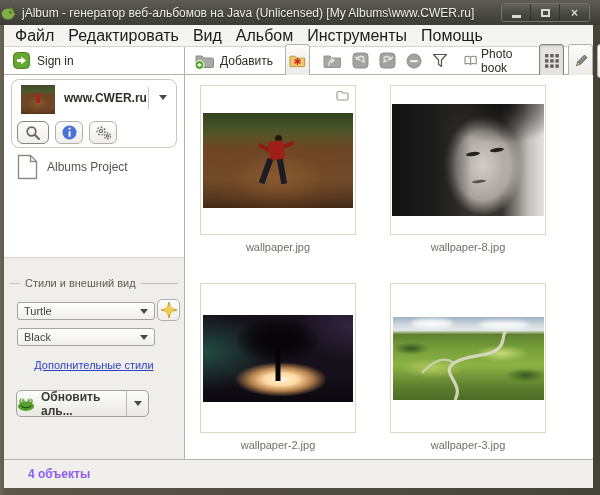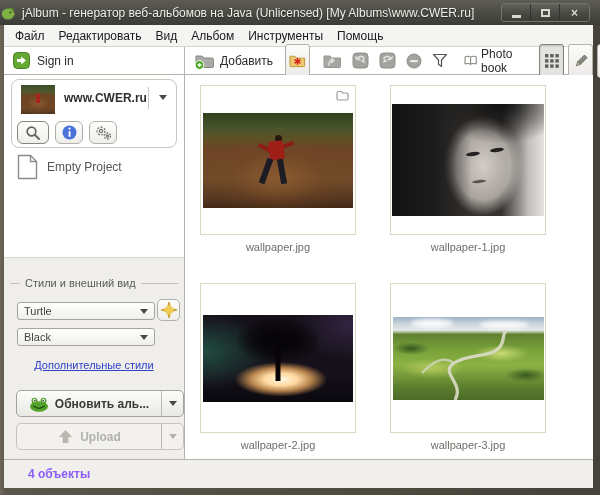--- a/index.html
+++ b/index.html
@@ -17,21 +17,21 @@
   .win-btn:last-child { border-right:none; }
   .glyph-min { width:9px; height:3px; background:#d9d9d3; margin-top:7px; }
   .glyph-max { width:9px; height:8px; border:2px solid #d9d9d3; }
   .glyph-close { color:#d9d9d3; font-size:12px; font-weight:bold; line-height:1; }
 
   
   .frame { position:absolute; top:25px; left:4px; right:7px; bottom:7px; background:#fff; display:flex; flex-direction:column; }
 
   
   .menubar { height:22px; background:#f4f4f2; border-bottom:1px solid #d4d3cc; display:flex; align-items:center; padding-left:4px; flex:0 0 auto; }
-  .menu-item { font-size:12px; color:#1a1a1a; padding:2px 7px; }
+  .menu-item { font-size:16px; color:#1a1a1a; padding:2px 7px; }
 
   
   .band { height:28px; flex:0 0 auto; display:flex; background:linear-gradient(180deg,#f8f8f6 0%,#ececе8 70%,#e6e5e1 100%); border-bottom:1px solid #b2b1aa; }
   .signin-row { width:181px; flex:0 0 auto; border-right:1px solid #b5b4ad; display:flex; align-items:center; gap:7px; padding-left:9px; }
   .signin-label { font-size:12px; color:#2c2c28; }
   .toolbar { flex:1; display:flex; align-items:center; padding-left:5px; gap:2px; }
   .tool-btn { height:24px; display:flex; align-items:center; justify-content:center; padding:16px 3px; border-radius:3px; border:1px solid transparent; }
   .tool-btn.bordered { border:1px solid #b2b1aa; background:linear-gradient(180deg,#fbfbfa,#ebeae6); width:25px; }
   .tool-btn.selected { border:1px solid #84837c; background:#e4e3df; box-shadow:inset 0 1px 2px #bbb; width:25px; }
   .add-label { font-size:12px; color:#2c2c28; margin-left:5px; }
@@ -72,21 +72,21 @@
   .combo { position:absolute; left:13px; width:138px; height:18px; display:flex; align-items:center; padding:0 6px;
     background:linear-gradient(180deg,#fefefd,#f0efec); border:1px solid #a5a49d; border-radius:3px; font-size:11px; color:#45453f; }
   .combo .caret { margin-left:auto; }
   .combo-skin { top:227px; } .combo-style { top:253px; }
   .star-btn { position:absolute; top:224px; left:153px; width:23px; height:22px; border:1px solid #b1b0a9; border-radius:5px;
     background:linear-gradient(180deg,#fdfdfc,#efeeea); display:flex; align-items:center; justify-content:center; }
   .more-styles { position:absolute; top:280px; left:0; width:100%; text-align:center; }
   .more-styles a { font-size:11px; color:#2e41c8; text-decoration:underline; }
 
   
-  .big-btn { position:absolute; left:12px; width:168px; height:27px; border:1px solid #a3a29b; border-radius:5px;
+  .big-btn { position:absolute; left:12px; width:133px; height:27px; border:1px solid #a3a29b; border-radius:5px;
     background:linear-gradient(180deg,#fcfcfb,#e9e8e4); display:flex; align-items:center; }
   .big-btn .btn-main { flex:1; display:flex; align-items:center; justify-content:center; gap:6px; height:100%; }
   .big-btn .btn-arrow { width:22px; height:100%; border-left:1px solid #bab9b2; display:flex; align-items:center; justify-content:center; }
   .update-btn { top:315px; }
   .update-label { font-size:12px; font-weight:bold; color:#3a3a35; }
   .upload-btn { top:348px; border-color:#c4c3bc; background:#f2f1ee; }
   .upload-label { font-size:12px; font-weight:bold; color:#b2b1aa; }
 
   
   .statusbar { height:29px; flex:0 0 auto; background:#f0efec; border-top:1px solid #b5b4ae; display:flex; align-items:center; padding-left:24px; }
@@ -324,21 +324,21 @@
                   </g>
                 </svg>
               </div>
             </div>
           </div>
           <div class="empty-project">
             <svg width="21" height="26" viewBox="0 0 21 26">
               <path d="M1.5 1.5 h12 l6 6 v17 h-18 z" fill="#fff" stroke="#8c8c86" stroke-width="1.4" stroke-linejoin="round"></path>
               <path d="M13.5 1.5 v6 h6" fill="none" stroke="#8c8c86" stroke-width="1.4"></path>
             </svg>
-            <span class="empty-project-label">Empty Project</span>
+            <span class="empty-project-label">Albums Project</span>
           </div>
         </div>
 
         <div class="styles-header">
           <div class="line short"></div>
           <span class="styles-title">Стили и внешний вид</span>
           <div class="line"></div>
         </div>
 
         <div class="combo combo-skin">
@@ -371,31 +371,20 @@
                 <circle cx="14.2" cy="4.5" r="0.75" fill="#1c1c1c"></circle>
               <path d="M4.5 10 q5.5 4.6 11 0" stroke="#1e4a10" stroke-width="1.2" fill="none" stroke-linecap="round"></path>
             </svg>
             <span class="update-label">Обновить аль...</span>
           </div>
           <div class="btn-arrow">
               <div class="caret"></div>
             </div>
         </div>
 
-        <div class="big-btn upload-btn">
-          <div class="btn-main">
-            <svg width="17" height="15" viewBox="0 0 18 16">
-              <path d="M9 1 L16 8.5 h-4 V15 H6 V8.5 H2 z" fill="#b8b7b0"></path>
-            </svg>
-            <span class="upload-label">Upload</span>
-          </div>
-          <div class="btn-arrow">
-              <div class="caret dim"></div>
-            </div>
-        </div>
       </div>
 
       <div class="main">
 
         <div class="cell cell-1">
           <div class="thumb thumb-0">
             <div class="p-head"></div>
               <div class="p-arm-l"></div>
               <div class="p-arm-r"></div>
             <div class="p-torso"></div>
@@ -408,21 +397,21 @@
         </div>
         <div class="cell-label lbl-1">wallpaper.jpg</div>
 
         <div class="cell cell-2">
           <div class="thumb thumb-1">
             <div class="eye eye-l"></div>
               <div class="eye eye-r"></div>
               <div class="mouth"></div>
           </div>
         </div>
-        <div class="cell-label lbl-2">wallpaper-1.jpg</div>
+        <div class="cell-label lbl-2">wallpaper-8.jpg</div>
 
         <div class="cell cell-3">
           <div class="thumb thumb-2">
             <div class="t-canopy"></div>
               <div class="t-trunk"></div>
               <div class="t-br1"></div>
               <div class="t-br2"></div>
           </div>
         </div>
         <div class="cell-label lbl-3">wallpaper-2.jpg</div>

